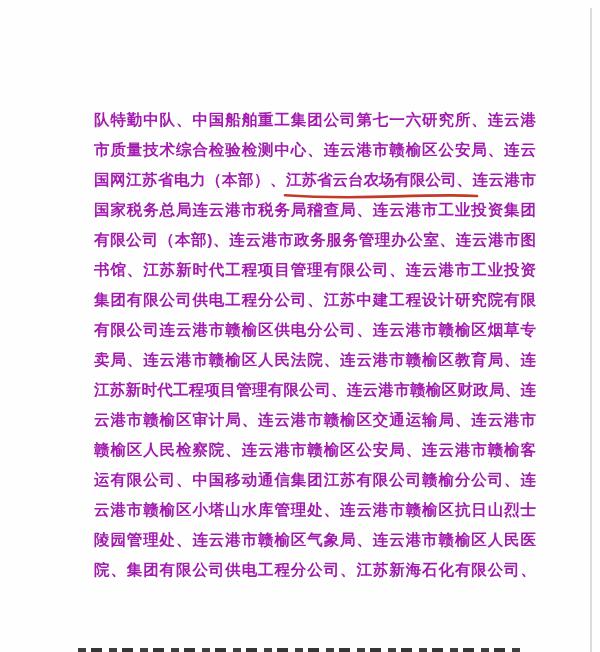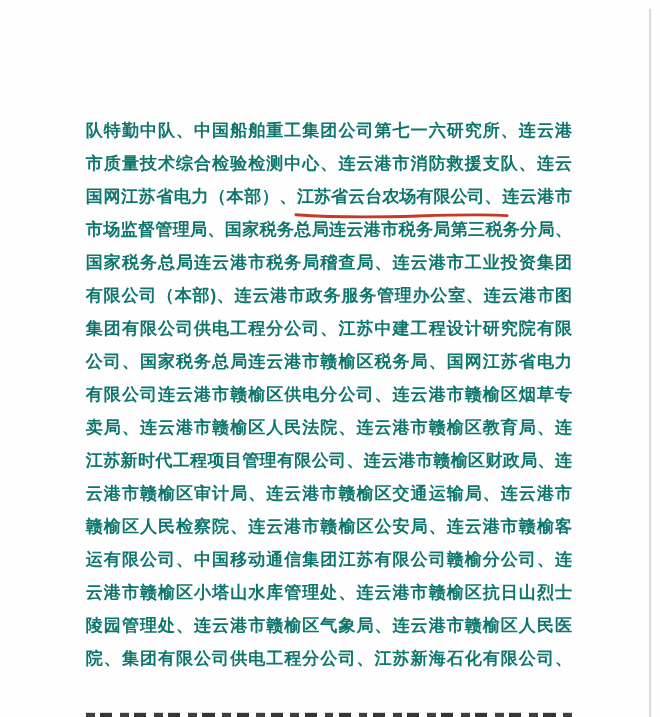--- a/index.html
+++ b/index.html
@@ -10,24 +10,24 @@
   .page {
     position: relative;
     width: 600px;
     height: 652px;
     background: #fefefe;
     overflow: hidden;
     font-family: "Liberation Sans", sans-serif;
   }
   .text-block {
     position: absolute;
-    left: 78px;
+    left: 94px;
     top: 105px;
     width: 442px;
-    color: #0f766e;
+    color: #a21caf;
     font-size: 15.5px;
     font-weight: 700;
     line-height: 30px;
     letter-spacing: 0;
   }
   .line {
     height: 30px;
     text-align: justify;
     text-align-last: justify;
     text-justify: inter-character;
@@ -71,33 +71,32 @@
   }
 </style>
 </head>
 <body>
 
 <div class="page">
 
   <div class="text-block">
 
     <div class="line">队特勤中队、中国船舶重工集团公司第七一六研究所、连云港</div>
-    <div class="line">市质量技术综合检验检测中心、连云港市消防救援支队、连云</div>
+    <div class="line">市质量技术综合检验检测中心、连云港市赣榆区公安局、连云</div>
 
     <div class="line">
       <span>国网江苏省电力（本部）、</span><span class="marked"><span>江苏省云台农场有限公司、</span><svg class="underline-svg" viewBox="0 0 208 8" preserveAspectRatio="none">
             <path d="M 2,3.2 C 40,5.8 85,5.4 120,4.4 C 155,3.4 185,2.8 206,4.0" fill="none" stroke="#c43a28" stroke-width="2.6" stroke-linecap="round"></path>
           </svg></span><span>连云港市</span>
     </div>
 
-    <div class="line">市场监督管理局、国家税务总局连云港市税务局第三税务分局、</div>
     <div class="line">国家税务总局连云港市税务局稽查局、连云港市工业投资集团</div>
     <div class="line">有限公司（本部)、连云港市政务服务管理办公室、连云港市图</div>
+    <div class="line">书馆、江苏新时代工程项目管理有限公司、连云港市工业投资</div>
     <div class="line">集团有限公司供电工程分公司、江苏中建工程设计研究院有限</div>
-    <div class="line">公司、国家税务总局连云港市赣榆区税务局、国网江苏省电力</div>
     <div class="line">有限公司连云港市赣榆区供电分公司、连云港市赣榆区烟草专</div>
     <div class="line">卖局、连云港市赣榆区人民法院、连云港市赣榆区教育局、连</div>
     <div class="line">江苏新时代工程项目管理有限公司、连云港市赣榆区财政局、连</div>
     <div class="line">云港市赣榆区审计局、连云港市赣榆区交通运输局、连云港市</div>
     <div class="line">赣榆区人民检察院、连云港市赣榆区公安局、连云港市赣榆客</div>
     <div class="line">运有限公司、中国移动通信集团江苏有限公司赣榆分公司、连</div>
     <div class="line">云港市赣榆区小塔山水库管理处、连云港市赣榆区抗日山烈士</div>
     <div class="line">陵园管理处、连云港市赣榆区气象局、连云港市赣榆区人民医</div>
     <div class="line">院、集团有限公司供电工程分公司、江苏新海石化有限公司、</div>
 

